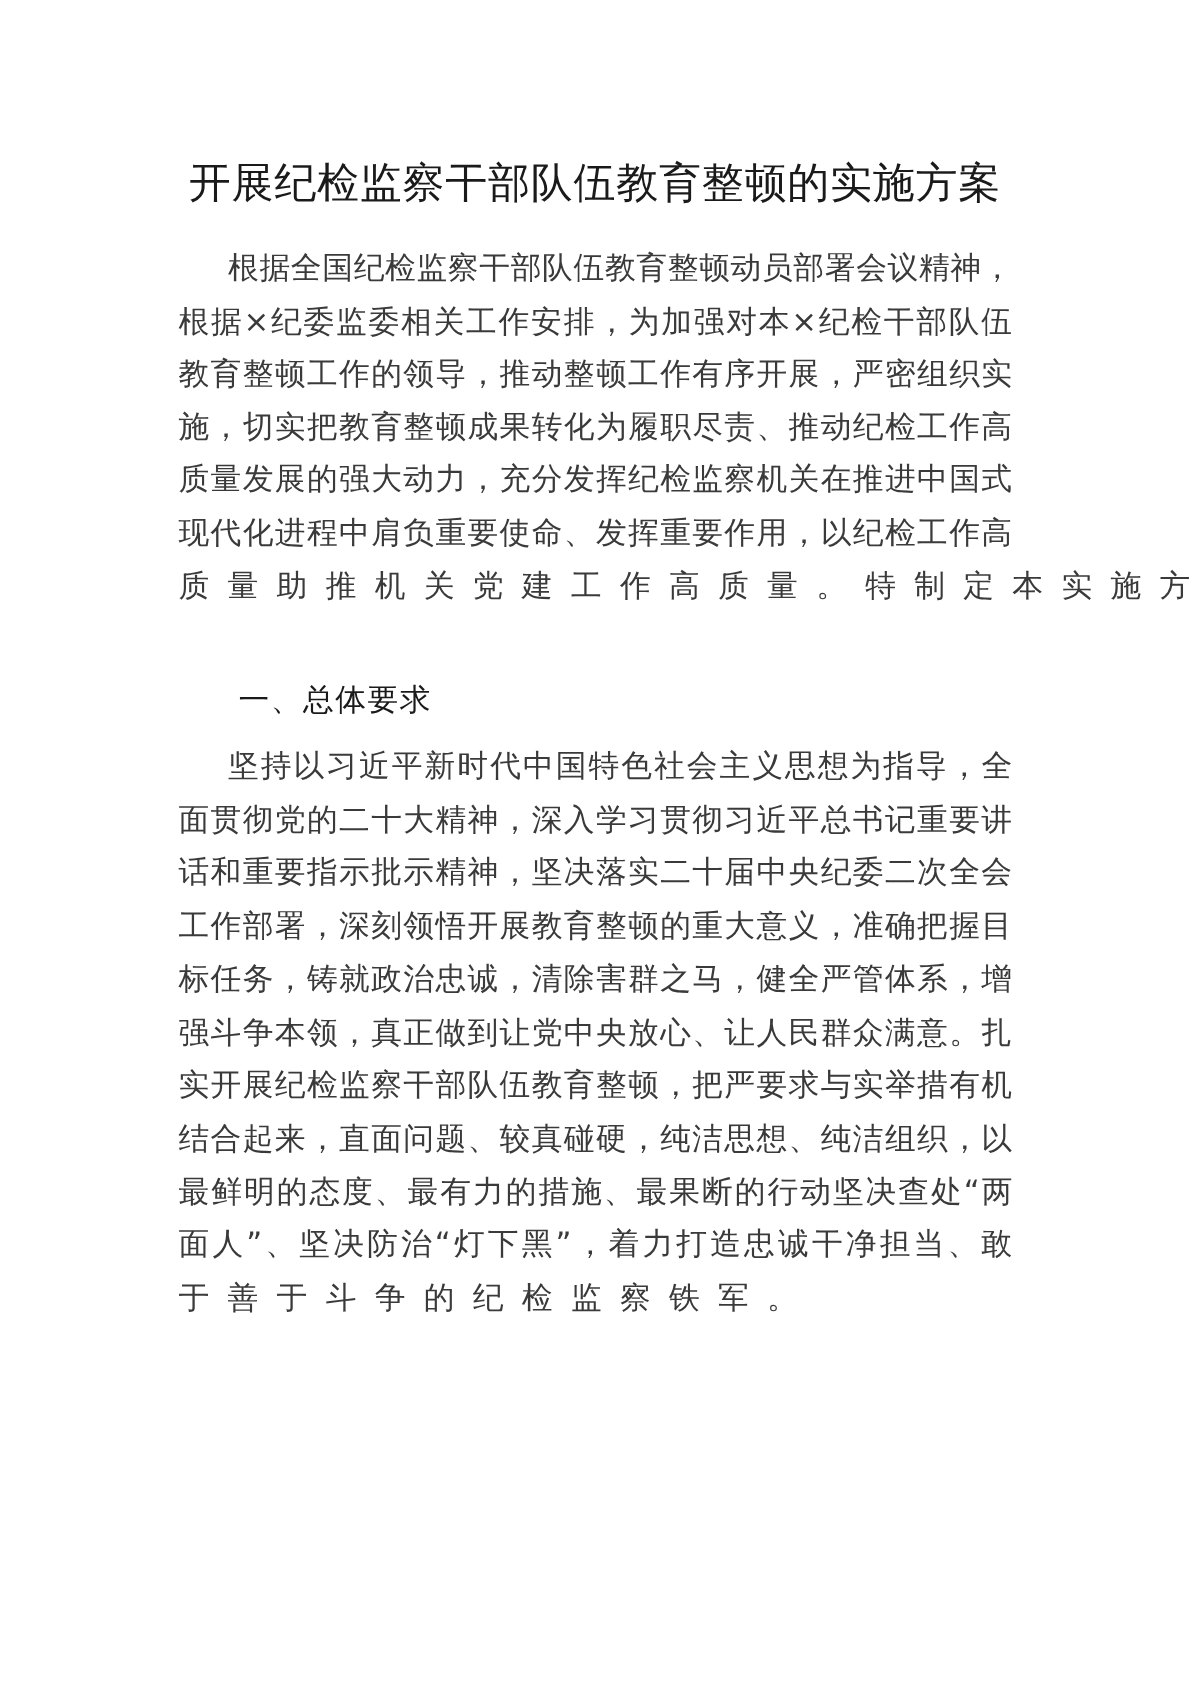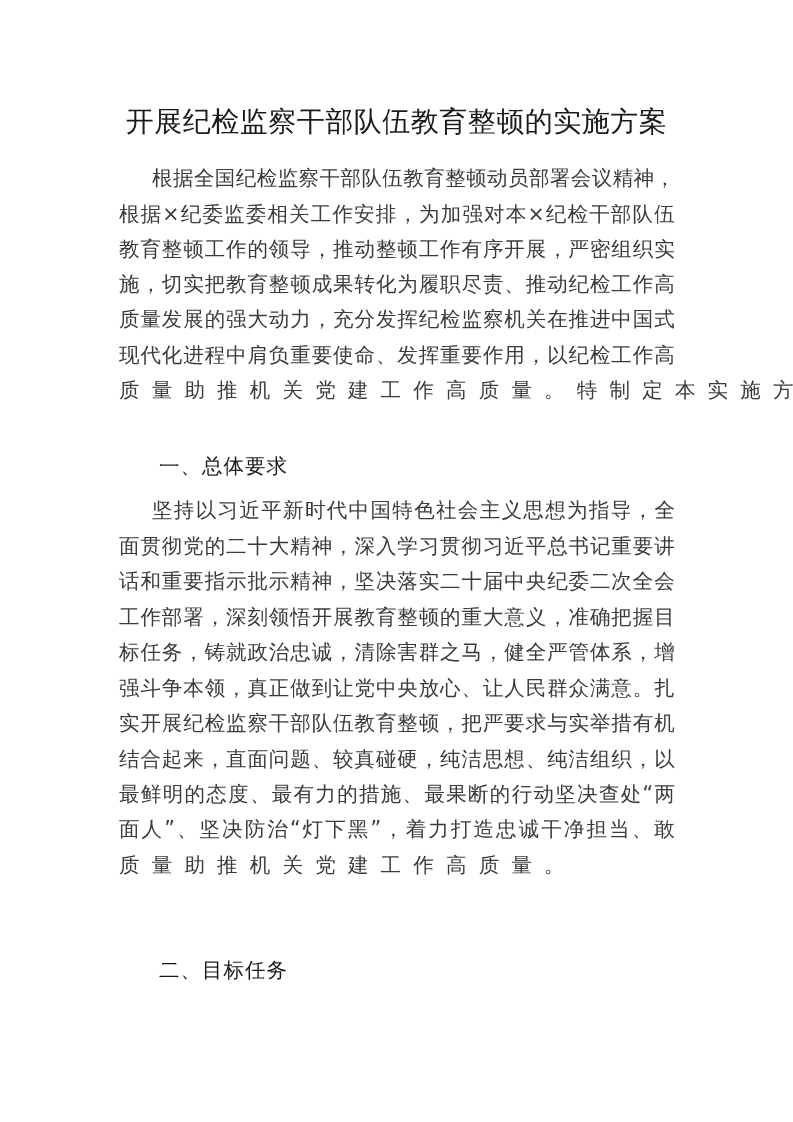--- a/index.html
+++ b/index.html
@@ -466,16 +466,15 @@
       <span class="ch">造</span>
       <span class="ch">忠</span>
       <span class="ch">诚</span>
       <span class="ch">干</span>
       <span class="ch">净</span>
       <span class="ch">担</span>
       <span class="ch">当</span>
       <span class="ch">、</span>
       <span class="ch">敢</span>
     </div>
-  <div class="line last" style="top:850px">质量助推机关党建工作高质量。</div>
-
-  <div class="heading" style="top:955px">二、目标任务</div>
+  <div class="line last" style="top:850px">于善于斗争的纪检监察铁军。</div>
+
 </div>
 
 </body></html>

